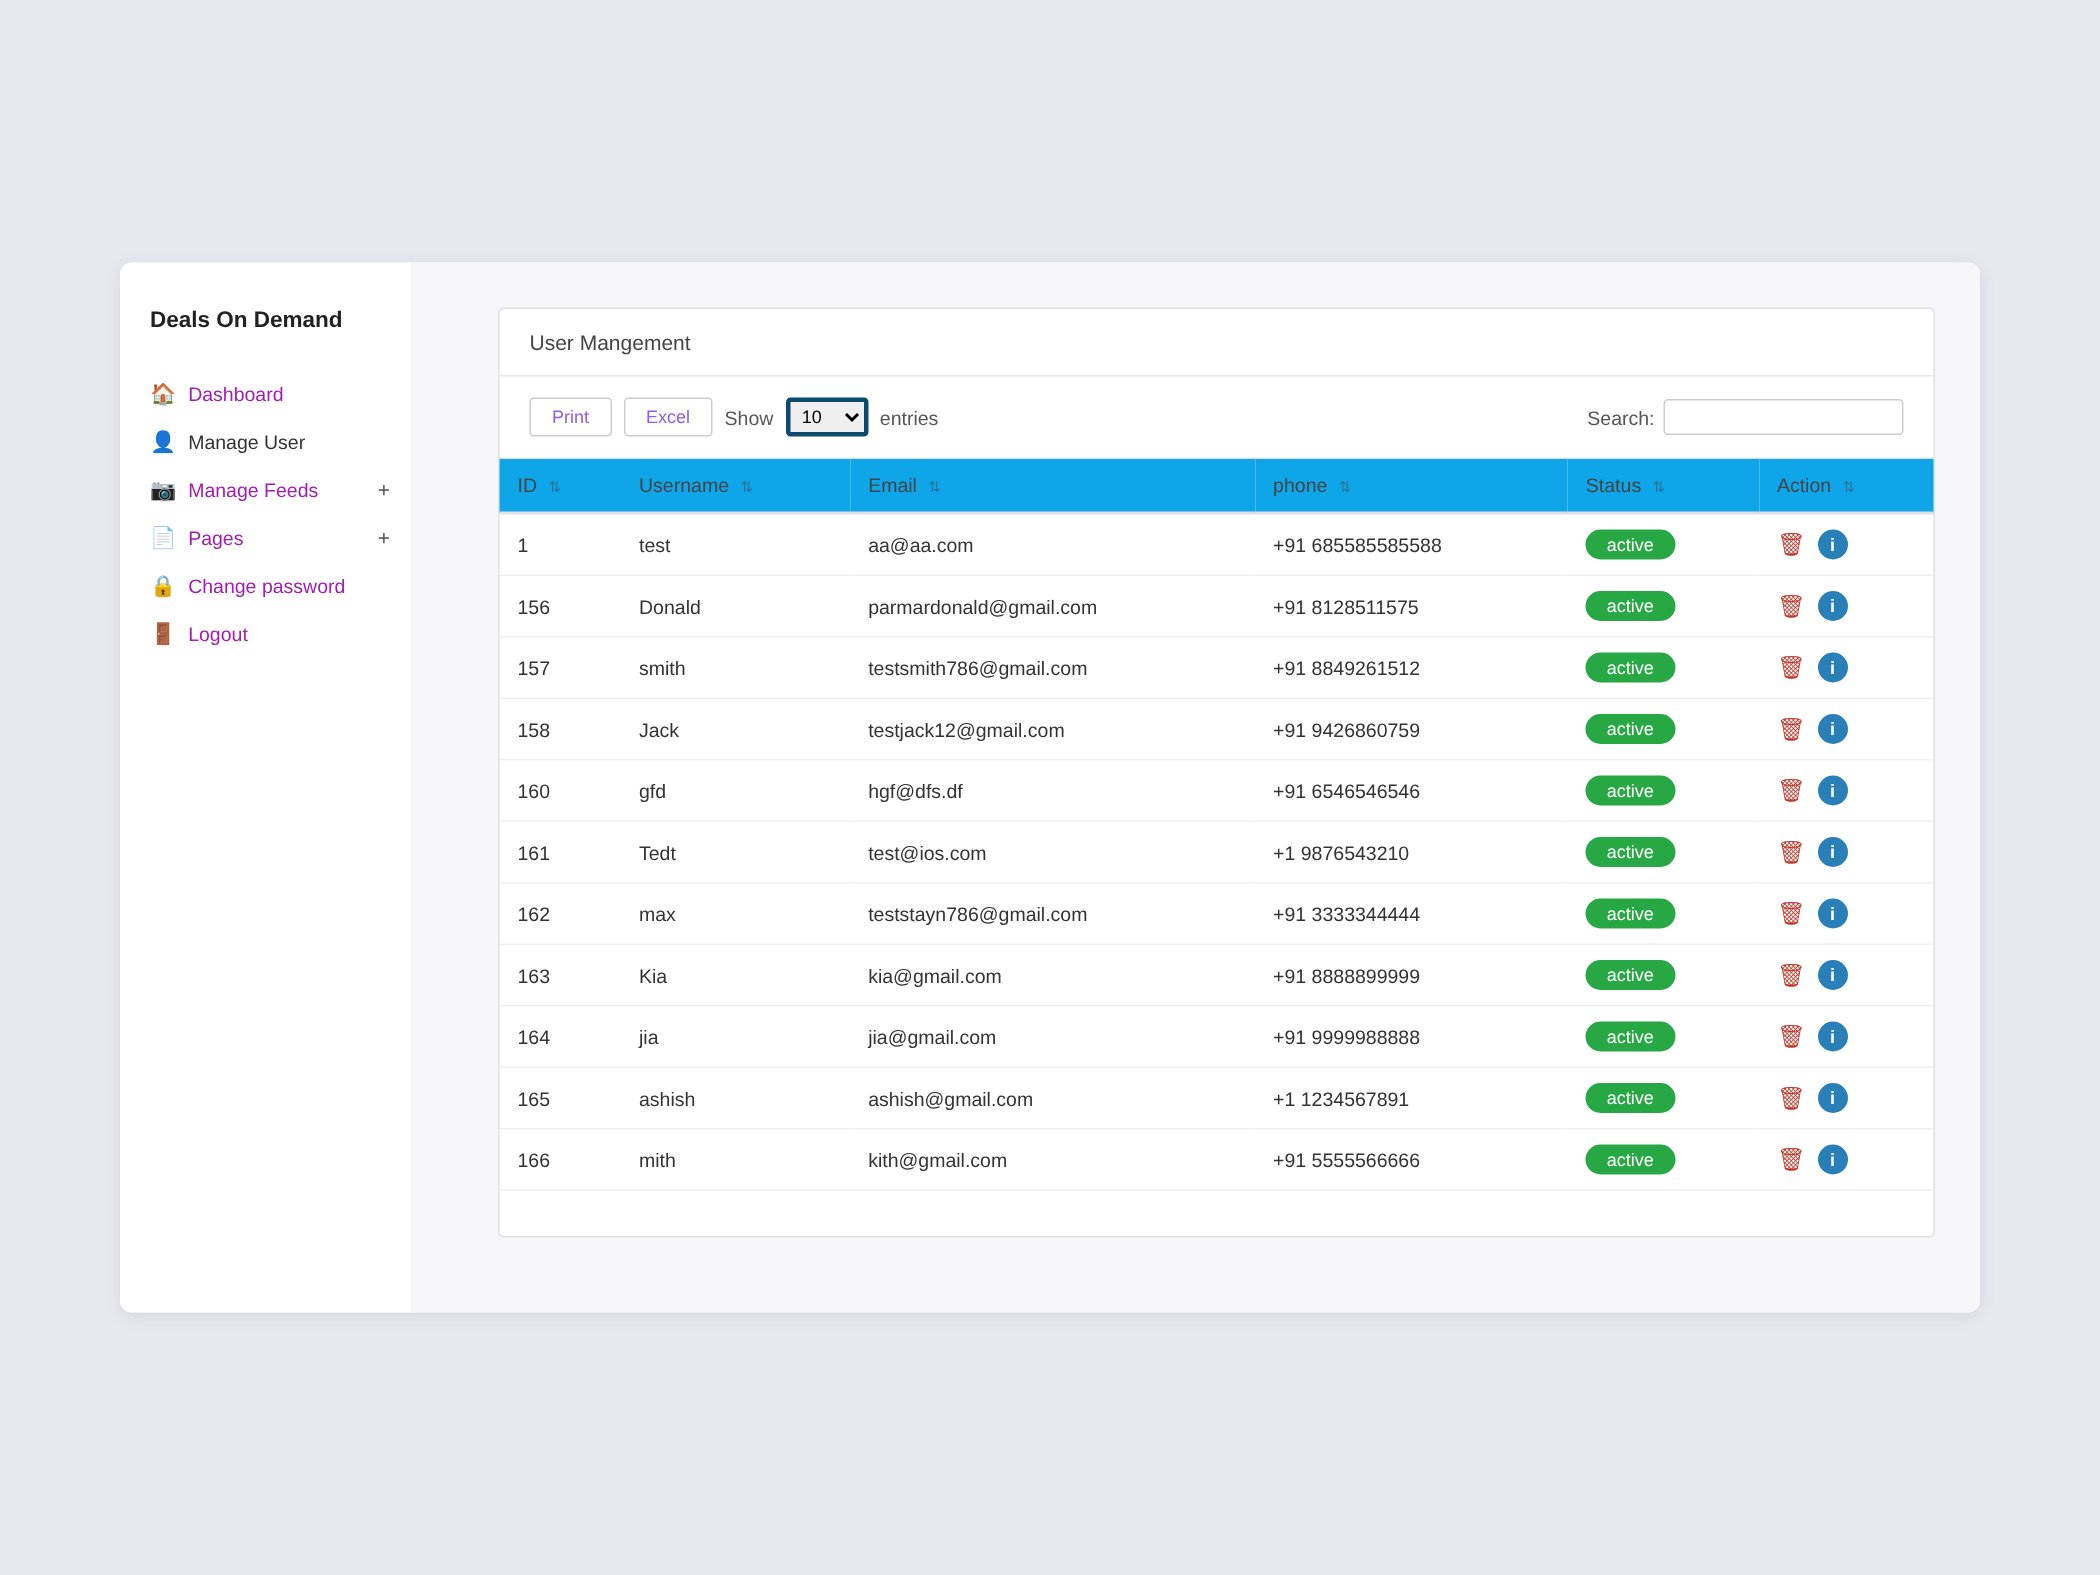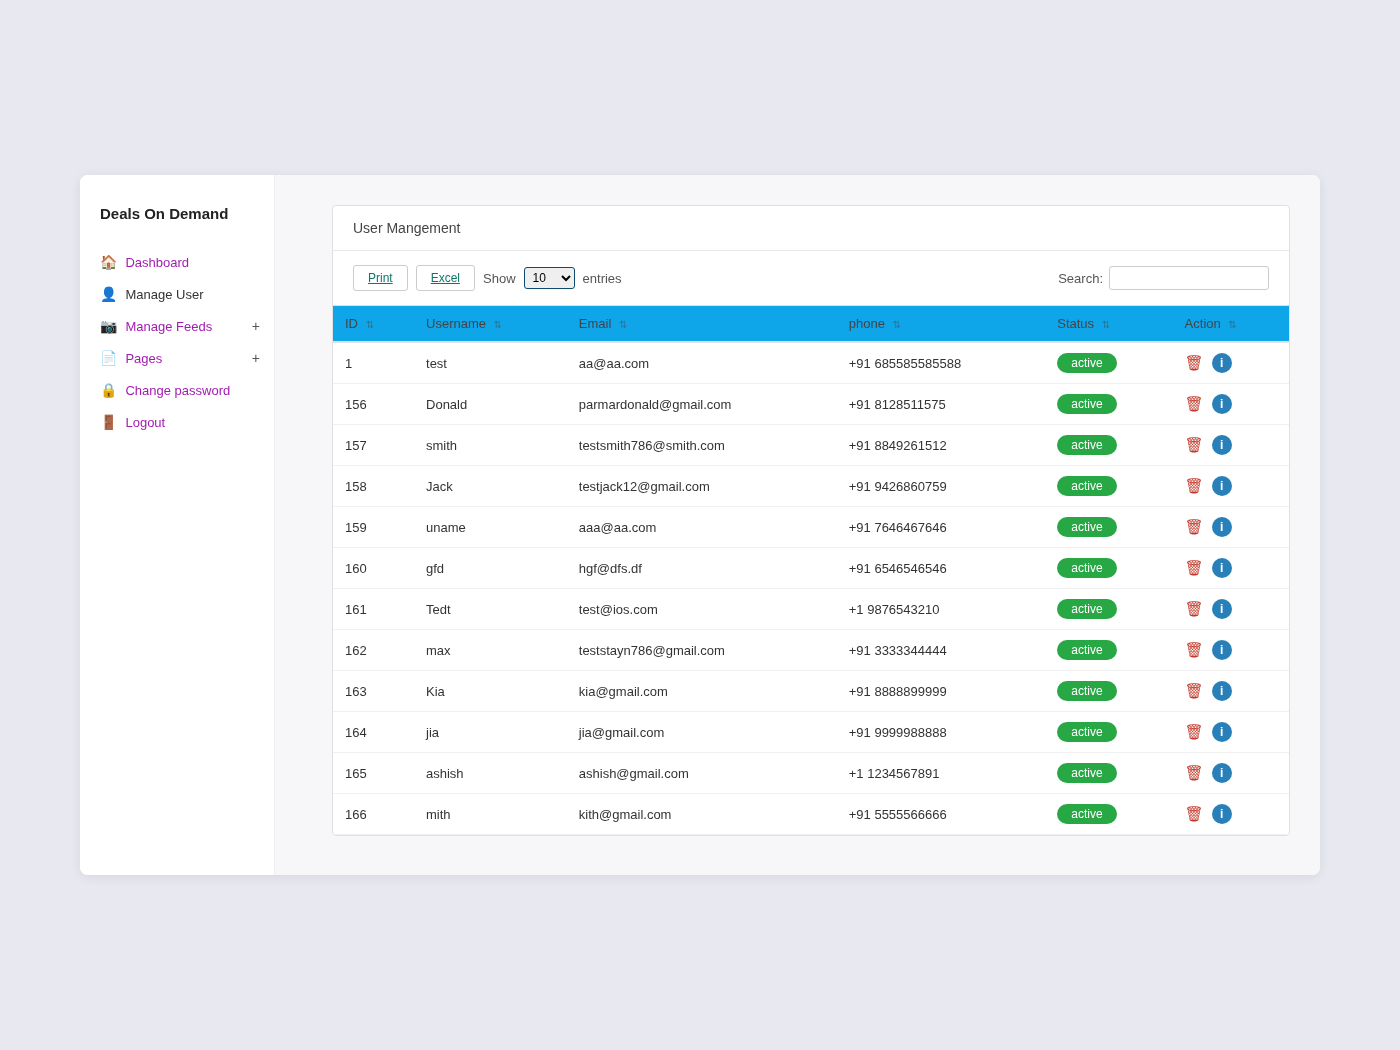--- a/index.html
+++ b/index.html
@@ -85,26 +85,25 @@
       align-items: center;
       gap: 8px;
     }
     .btn-print, .btn-excel {
       padding: 5px 14px;
       border: 1px solid #ccc;
       background: white;
       border-radius: 3px;
       cursor: pointer;
       font-size: 12px;
-      color: #0f766e;
-      text-decoration: underline;
+      color: #8b5cf6;
     }
     .show-label { color: #555; font-size: 13px; }
     .entries-select {
-      border: 1px solid #0c4a6e;
+      border: 3px solid #0c4a6e;
       border-radius: 3px;
       padding: 2px 4px;
       font-size: 12px;
     }
     .search-container {
       display: flex;
       align-items: center;
       gap: 6px;
     }
     .search-label { color: #555; }
@@ -275,21 +274,21 @@
     <td>
       <div class="action-icons">
         <span class="delete-icon" title="Delete">🗑</span>
         <span class="info-icon" title="Info">i</span>
       </div>
     </td>
   </tr>
             <tr>
     <td>157</td>
     <td>smith</td>
-    <td>testsmith786@smith.com</td>
+    <td>testsmith786@gmail.com</td>
     <td>+91 8849261512</td>
     <td>
       <span class="status-badge">active</span>
     </td>
     <td>
       <div class="action-icons">
         <span class="delete-icon" title="Delete">🗑</span>
         <span class="info-icon" title="Info">i</span>
       </div>
     </td>
@@ -303,35 +302,20 @@
       <span class="status-badge">active</span>
     </td>
     <td>
       <div class="action-icons">
         <span class="delete-icon" title="Delete">🗑</span>
         <span class="info-icon" title="Info">i</span>
       </div>
     </td>
   </tr>
             <tr>
-    <td>159</td>
-    <td>uname</td>
-    <td>aaa@aa.com</td>
-    <td>+91 7646467646</td>
-    <td>
-      <span class="status-badge">active</span>
-    </td>
-    <td>
-      <div class="action-icons">
-        <span class="delete-icon" title="Delete">🗑</span>
-        <span class="info-icon" title="Info">i</span>
-      </div>
-    </td>
-  </tr>
-            <tr>
     <td>160</td>
     <td>gfd</td>
     <td>hgf@dfs.df</td>
     <td>+91 6546546546</td>
     <td>
       <span class="status-badge">active</span>
     </td>
     <td>
       <div class="action-icons">
         <span class="delete-icon" title="Delete">🗑</span>

